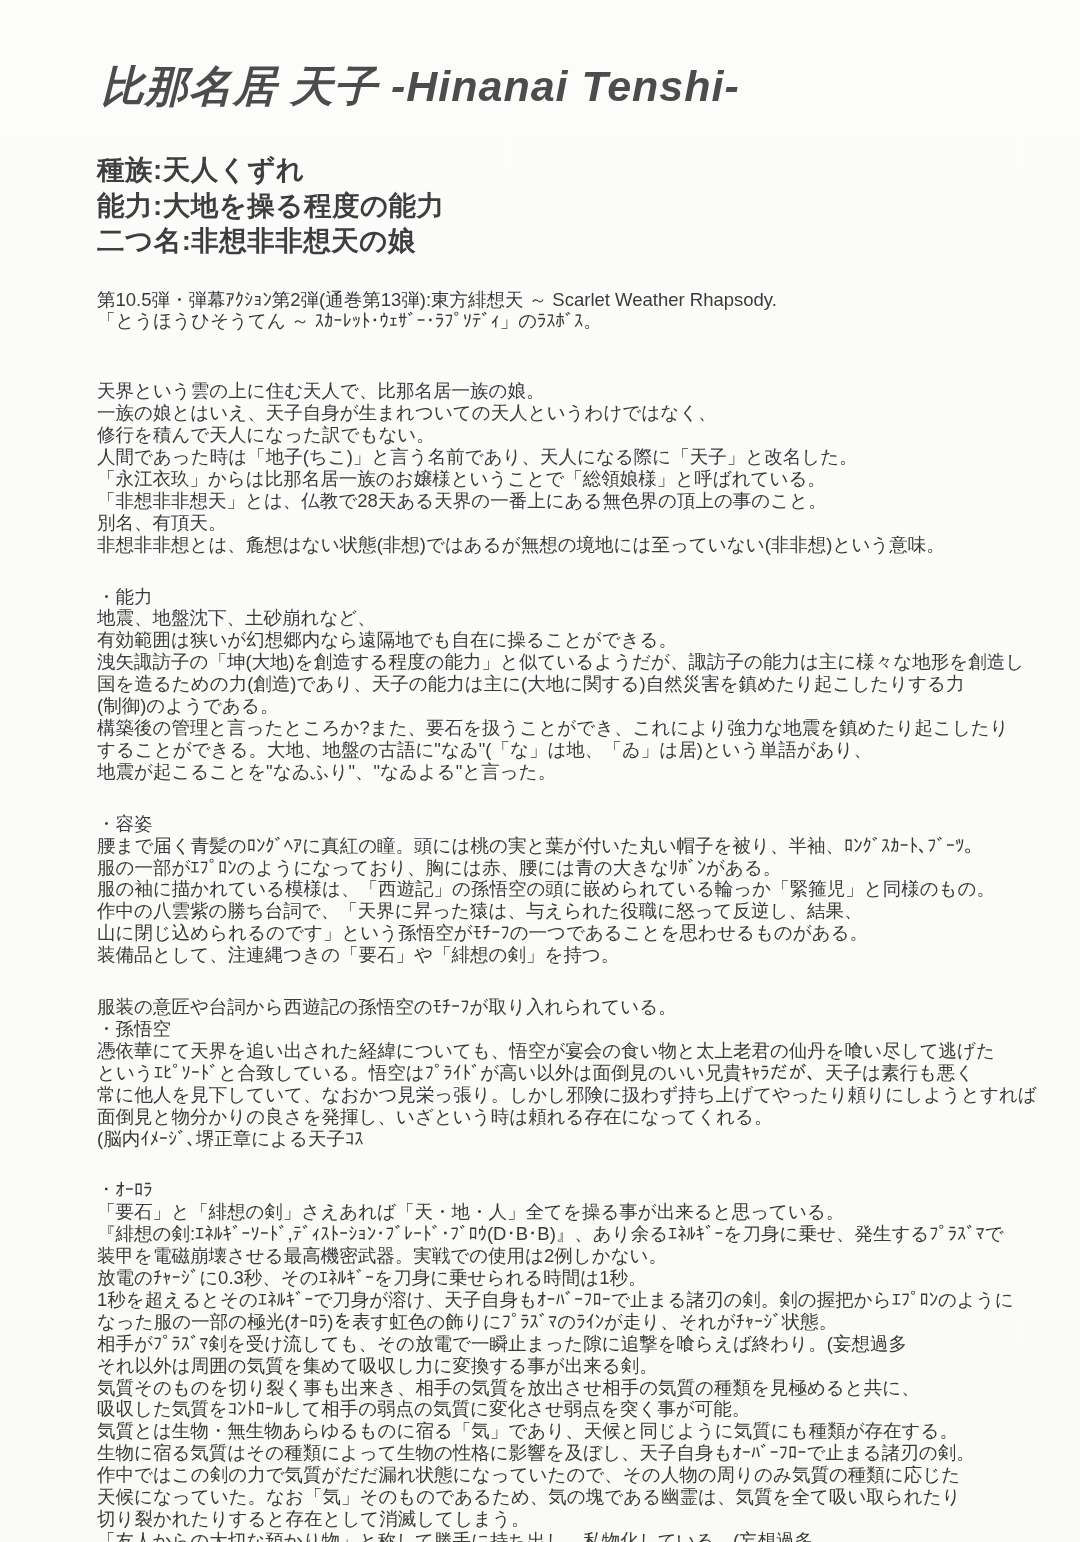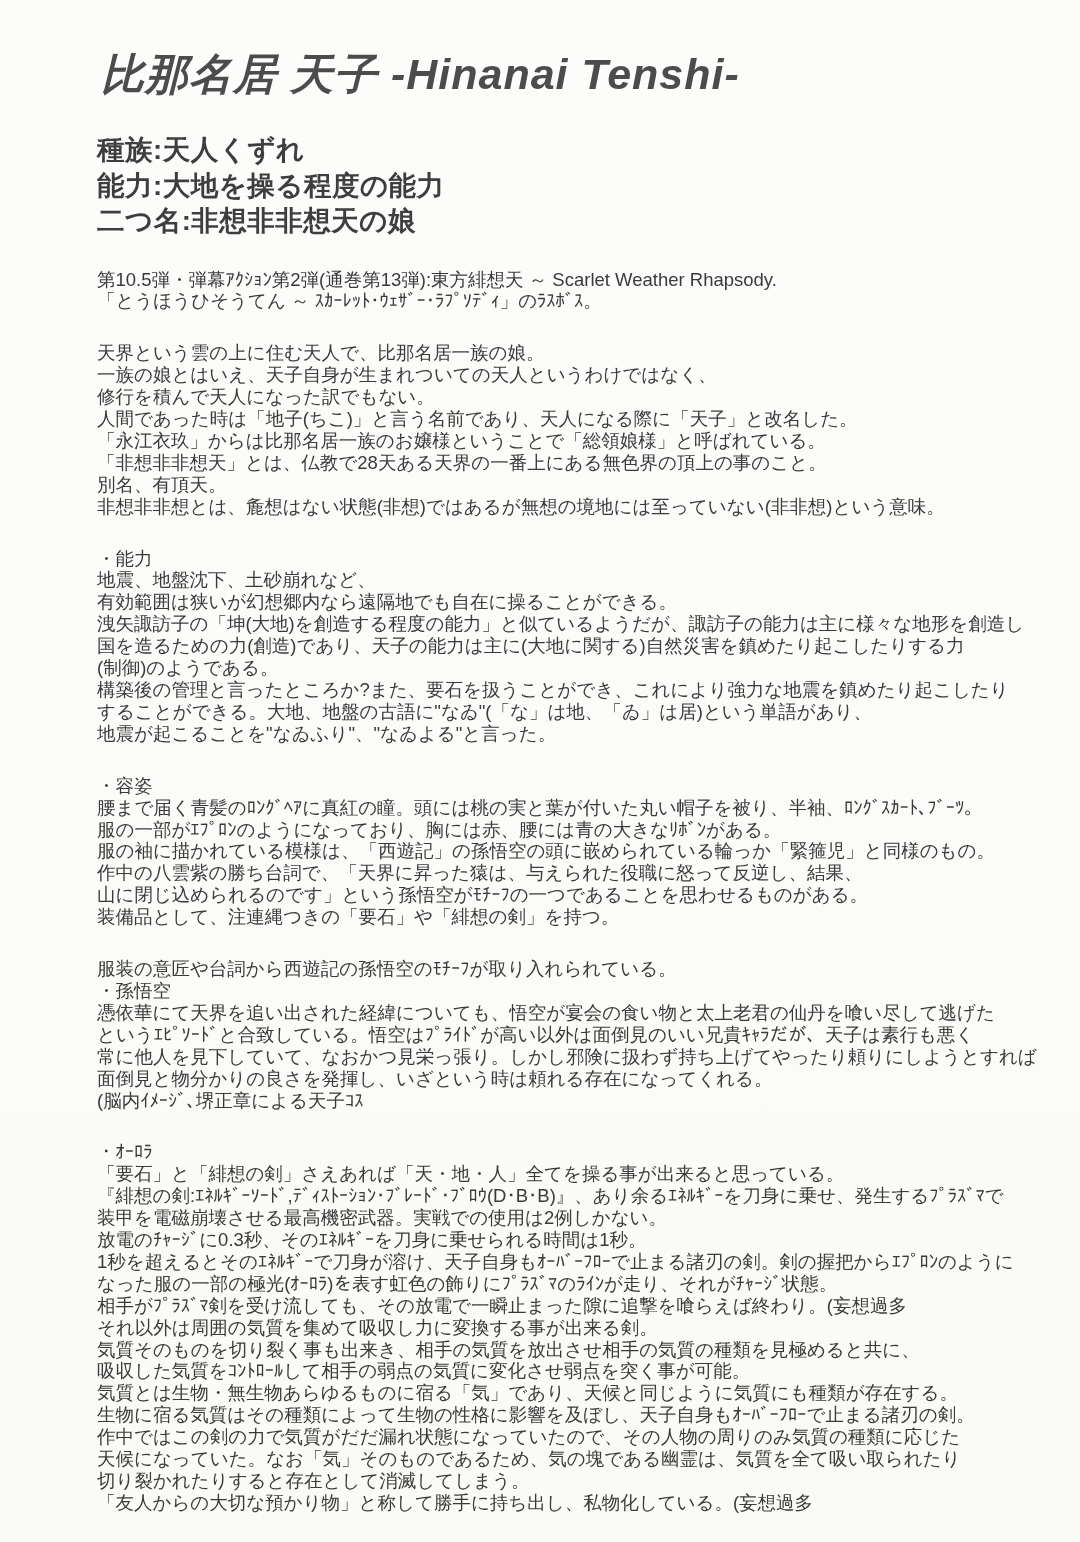--- a/index.html
+++ b/index.html
@@ -16,41 +16,41 @@
     padding: 46px 40px 0 97px;
   }
   .title {
     font-size: 43px;
     line-height: 56px;
     font-weight: bold;
     font-style: italic;
     color: #4c4c4c;
     letter-spacing: 1px;
     white-space: nowrap;
-    margin: 0 0 0 4px;
+    margin: 12px 0 0 4px;
   }
   .profile {
-    margin-top: 30px;
+    margin-top: 38px;
   }
   .profile-line {
     font-size: 27.5px;
     line-height: 35.5px;
     font-weight: 600;
     color: #3e3e3e;
     letter-spacing: 0.5px;
     white-space: nowrap;
   }
   .body-text {
     margin-top: 0;
   }
   .block {
     margin-top: 30px;
   }
   .block[data-name="background"] {
-    margin-top: 30px;
+    margin-top: 48px;
   }
   .line {
     font-size: 18.5px;
     line-height: 21.9px;
     color: #3a3a3a;
     white-space: nowrap;
     letter-spacing: 0;
   }
 </style>
 </head>

